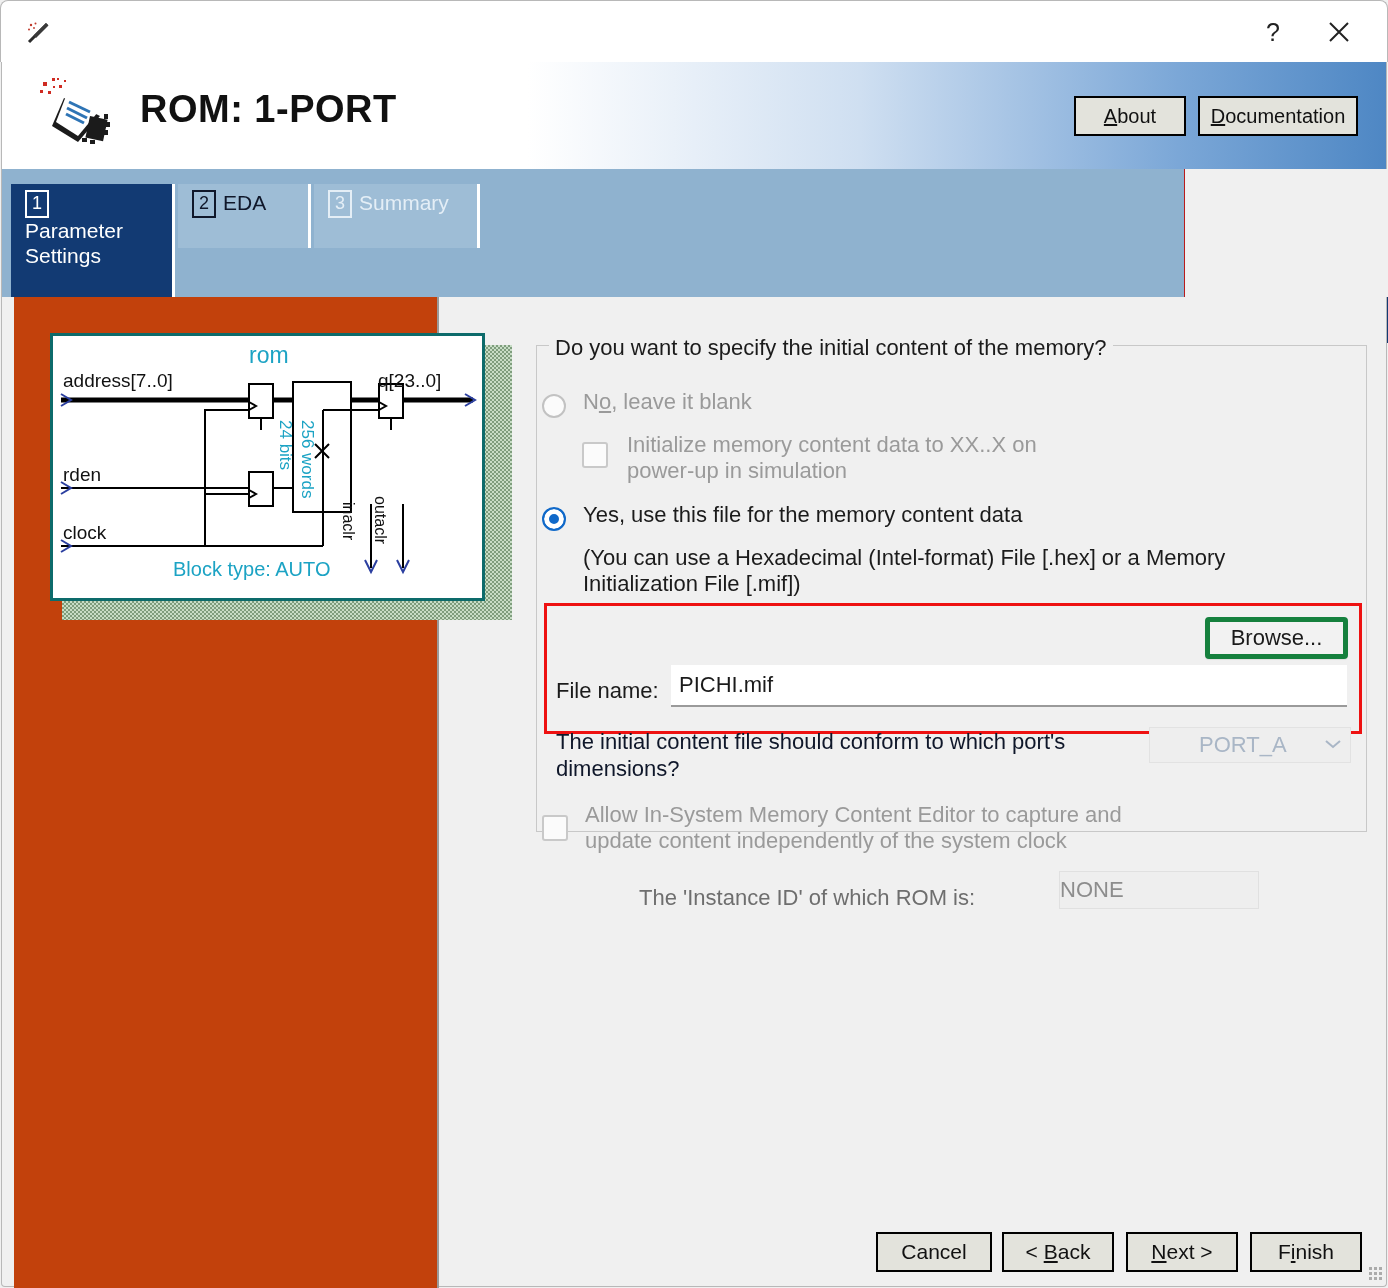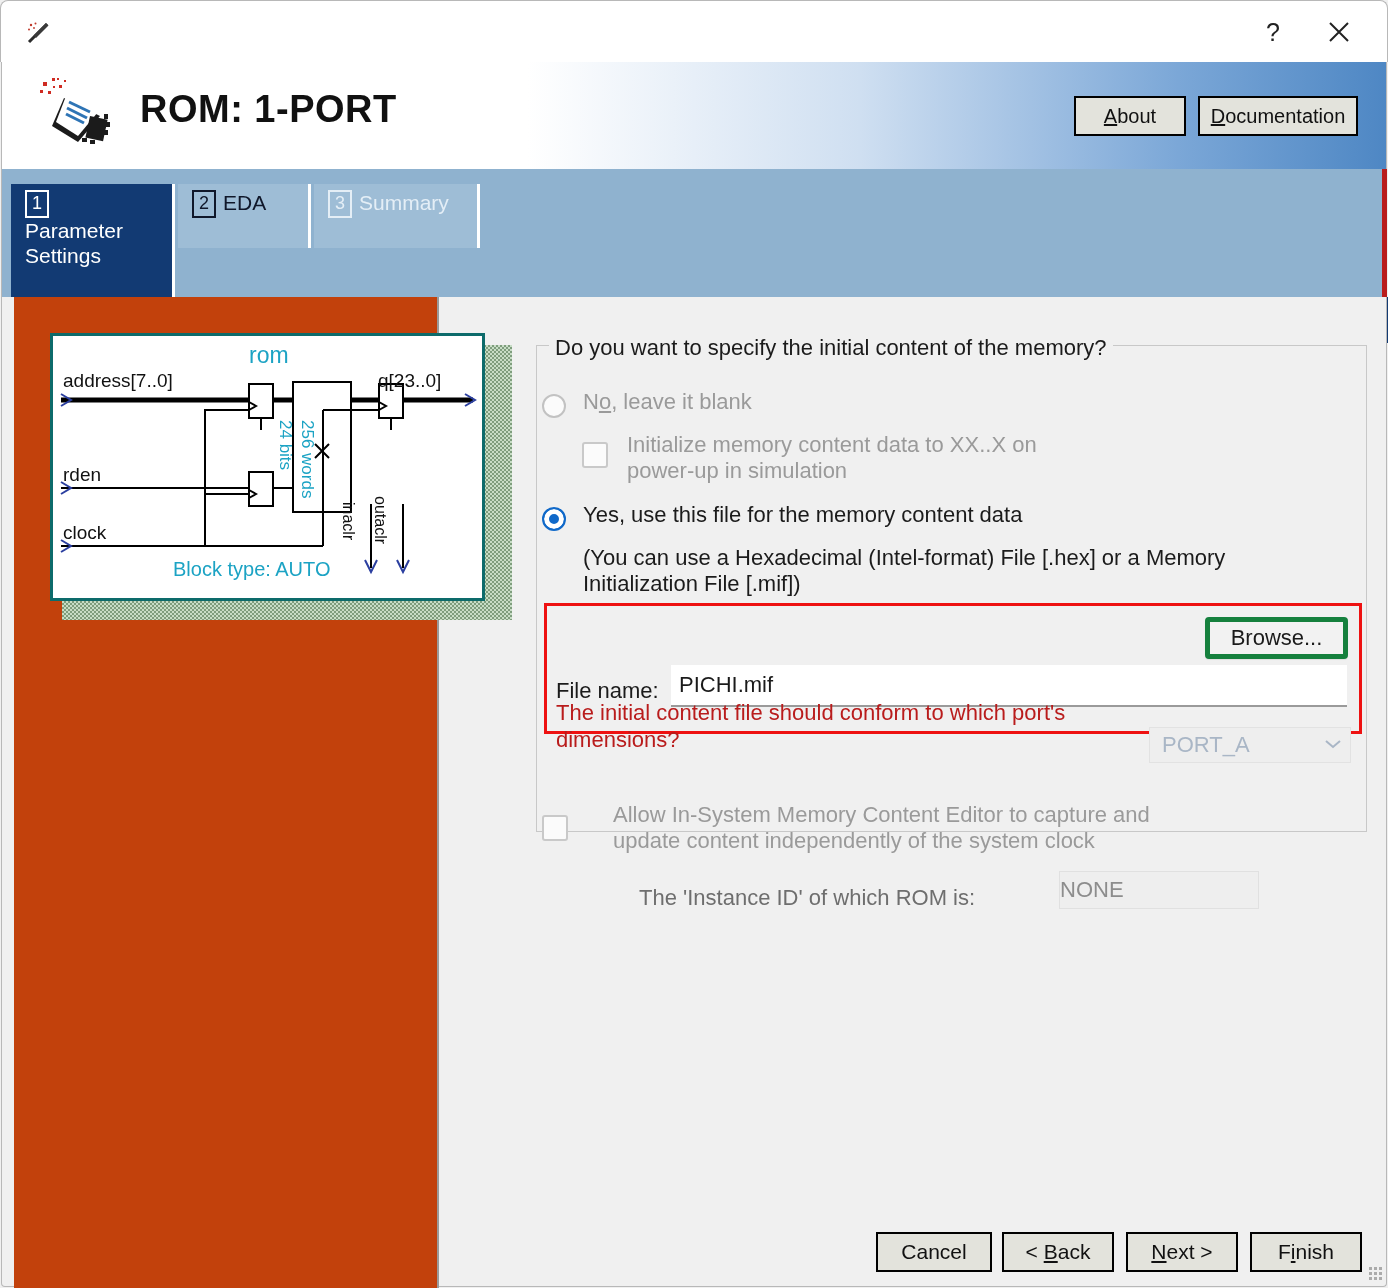--- a/index.html
+++ b/index.html
@@ -65,23 +65,23 @@
     display: flex; align-items: center; justify-content: center;
     font-family: "Liberation Sans", sans-serif;
     cursor: default; box-sizing: border-box;
   }
   .hdr-btn u { text-decoration: underline; }
   #btn-about { right: 200px; width: 112px; }
   #btn-doc   { right: 28px;  width: 160px; }
 
   
   #tabstrip {
-    position: absolute; left: 1px; top: 169px; width: 1386px; height: 128px;
+    position: absolute; left: 1px; top: 169px; width: 1184px; height: 128px;
     background: #8fb2cf;
-    border-left: 1px solid #b8b8b8; border-right: 5px solid #b91c1c;
+    border-left: 1px solid #b8b8b8; border-right: 1px solid #b91c1c;
     box-sizing: border-box;
   }
   .maintab {
     position: absolute; top: 15px; height: 64px;
     box-sizing: border-box;
     color: #e9f1f8; font-size: 21px;
     padding: 6px 0 0 14px;
     border-right: 3px solid #ffffff;
     cursor: default;
   }
@@ -208,35 +208,35 @@
     position: absolute; left: 117px; top: 381px; font-size: 22px; color: #1b1b1b;
   }
   #filename-input {
     position: absolute; left: 232px; top: 368px; width: 676px; height: 42px;
     background: #ffffff; border: none; border-bottom: 2px solid #9a9a9a;
     font-size: 22px; color: #1b1b1b; padding: 0 8px;
     font-family: "Liberation Sans", sans-serif;
     box-sizing: border-box; outline: none;
   }
   #port-q {
-    position: absolute; left: 117px; top: 402px; width: 530px;
-    font-size: 22px; color: #b91c1c; line-height: 27px;
+    position: absolute; left: 117px; top: 431px; width: 530px;
+    font-size: 22px; color: #0f172a; line-height: 27px;
   }
   #port-select {
     position: absolute; left: 710px; top: 430px; width: 202px; height: 36px;
     background: #eeeeee; border: 1px solid #e2e2e2; box-sizing: border-box;
-    display: flex; align-items: center;
+    display: flex; align-items: center; padding-left: 37px;
   }
   #port-select .val {
     font-size: 22px; color: #a9b6c6; padding-left: 12px; flex: 1;
   }
   #port-select .arrow { width: 34px; text-align: center; }
 
   #isme-cbox { left: 103px; top: 518px; }
-  #isme-label { left: 146px; top: 505px; width: 560px; margin-left: 28px; }
+  #isme-label { left: 146px; top: 505px; width: 560px; }
   #iid-label { position: absolute; left: 200px; top: 588px; font-size: 22px; color: #6e6e6e; }
   #iid-field {
     position: absolute; left: 620px; top: 574px; width: 200px; height: 38px;
     background: #eeeeee; border: 1px solid #e0e0e0; box-sizing: border-box;
     font-size: 22px; color: #8d8d8d; line-height: 36px; 
   }
   .navbtn {
     position: absolute; top: 1232px; height: 40px;
     background: #e3e3dc; border: 2px solid #000;
     font-size: 21px; color: #111;

